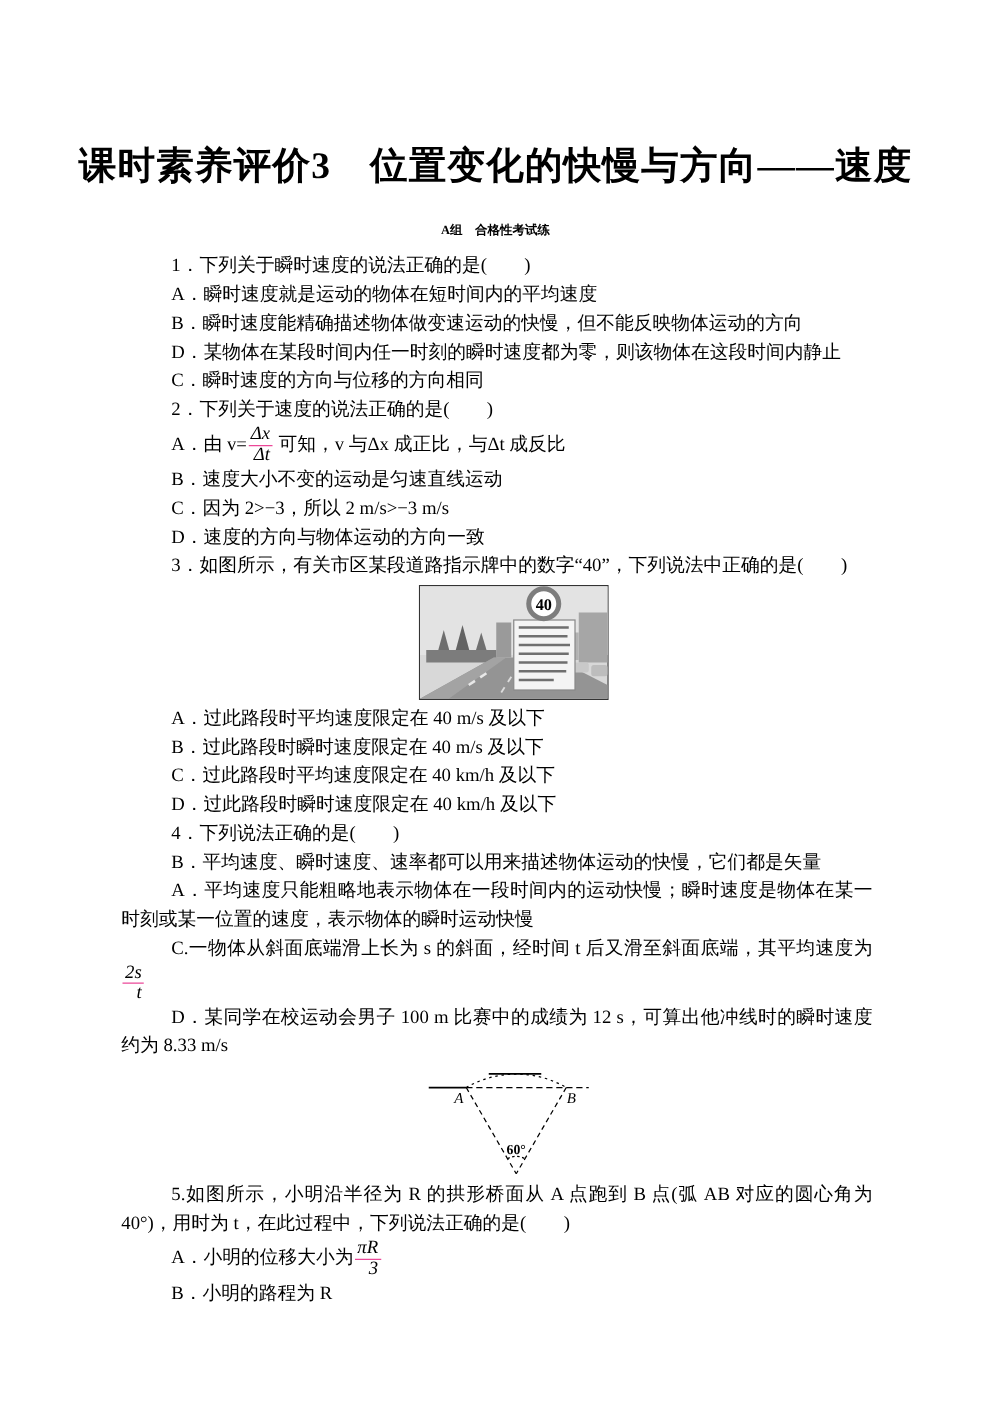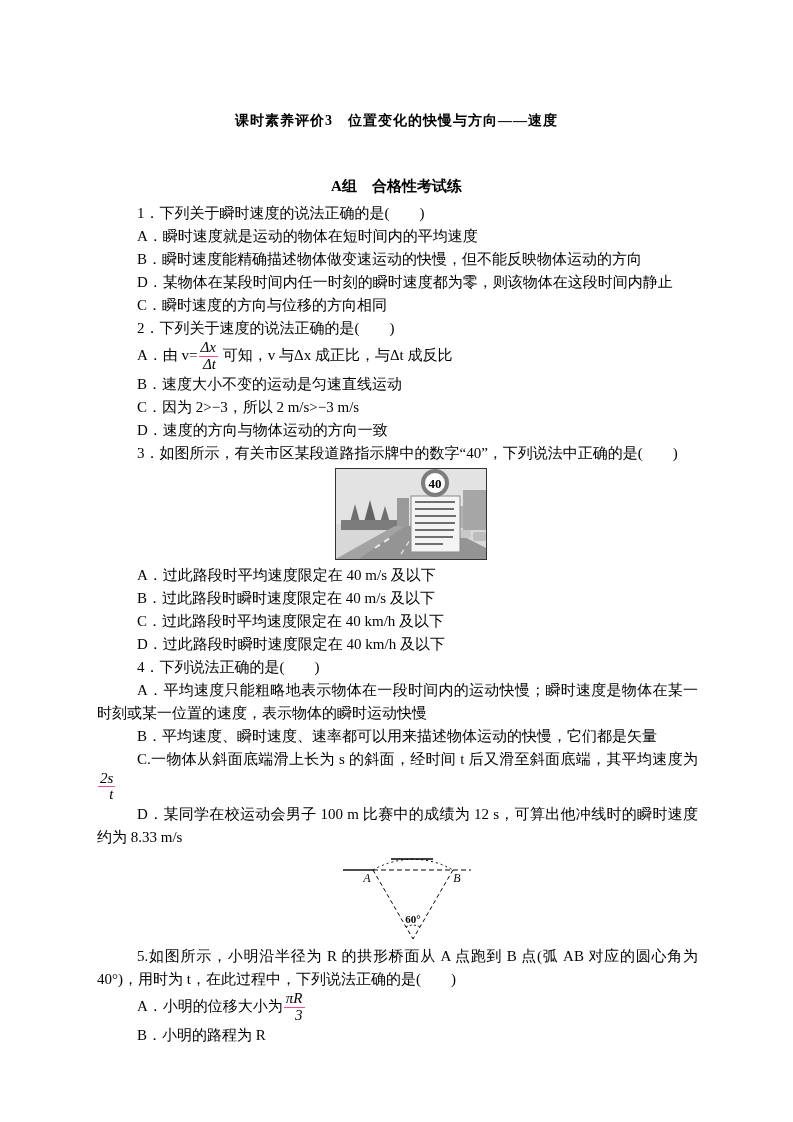--- a/index.html
+++ b/index.html
@@ -3,25 +3,25 @@
 <meta charset="utf-8">
 <style>
   html,body{margin:0;padding:0;}
   body{
     width:793px;height:1122px;background:#ffffff;color:#000;
     font-family:"Liberation Serif","DejaVu Serif",serif;
     position:relative;overflow:hidden;
   }
   .page-title{
     position:absolute;top:112px;left:0;width:100%;
-    text-align:center;font-size:14px;font-weight:bold;letter-spacing:1px;
+    text-align:center;font-size:30px;font-weight:bold;letter-spacing:1px;
   }
   .section-heading{
     position:absolute;top:177px;left:0;width:100%;
-    text-align:center;font-size:15px;font-weight:bold;
+    text-align:center;font-size:10px;font-weight:bold;
   }
   .content{
     position:absolute;top:202px;left:97px;width:601px;
     font-size:15px;line-height:23px;text-align:justify;
   }
   .content p{margin:0;text-indent:40px;}
   .frac{
     display:inline-block;vertical-align:middle;text-align:center;
     line-height:1.05;font-style:italic;text-indent:0;padding:0 1px;
   }
@@ -92,22 +92,22 @@
     <circle cx="100" cy="15" r="12" fill="#ffffff" stroke="#7d7d7d" stroke-width="4"></circle>
     <text x="100" y="20" font-size="13" font-weight="bold" text-anchor="middle" fill="#000">40</text>
   </svg>
 
   <p>A．过此路段时平均速度限定在 40 m/s 及以下</p>
   <p>B．过此路段时瞬时速度限定在 40 m/s 及以下</p>
   <p>C．过此路段时平均速度限定在 40 km/h 及以下</p>
   <p>D．过此路段时瞬时速度限定在 40 km/h 及以下</p>
 
   <p>4．下列说法正确的是(　　)</p>
+  <p>B．平均速度、瞬时速度、速率都可以用来描述物体运动的快慢，它们都是矢量</p>
   <p>A．平均速度只能粗略地表示物体在一段时间内的运动快慢；瞬时速度是物体在某一时刻或某一位置的速度，表示物体的瞬时运动快慢</p>
-  <p>B．平均速度、瞬时速度、速率都可以用来描述物体运动的快慢，它们都是矢量</p>
   <p>
     <span>C.一物体从斜面底端滑上长为 s 的斜面，经时间 t 后又滑至斜面底端，其平均速度为</span><span class="frac"><span class="num">2s</span><span class="den">t</span></span>
   </p>
   <p>D．某同学在校运动会男子 100 m 比赛中的成绩为 12 s，可算出他冲线时的瞬时速度约为 8.33 m/s</p>
 
   <svg class="fig fig-arc" viewBox="0 0 132 92" xmlns="http://www.w3.org/2000/svg">
 
     <line x1="2" y1="19" x2="32" y2="19" stroke="#000" stroke-width="1.4"></line>
     <line x1="32" y1="19" x2="130" y2="19" stroke="#000" stroke-width="1" stroke-dasharray="5 3"></line>
 

